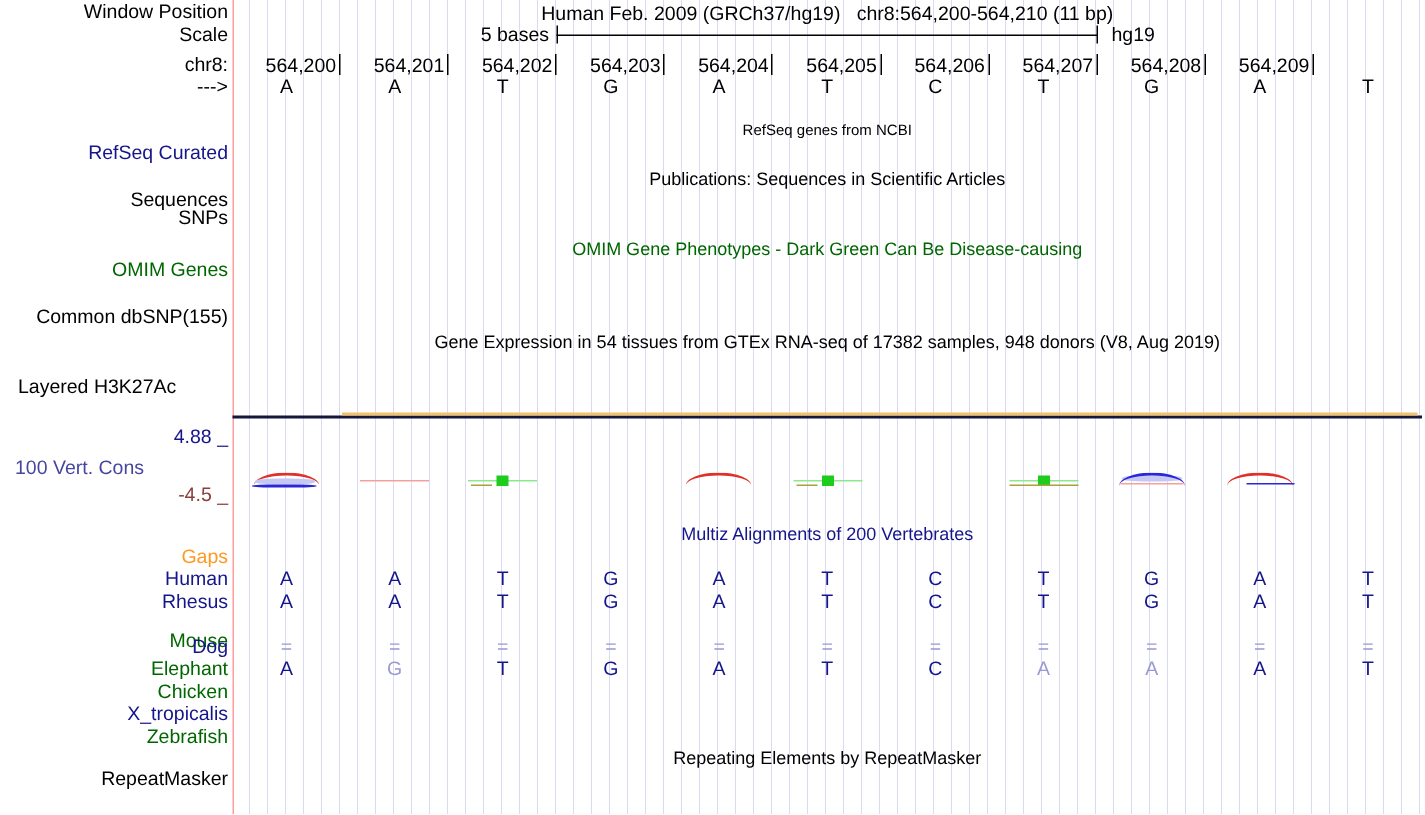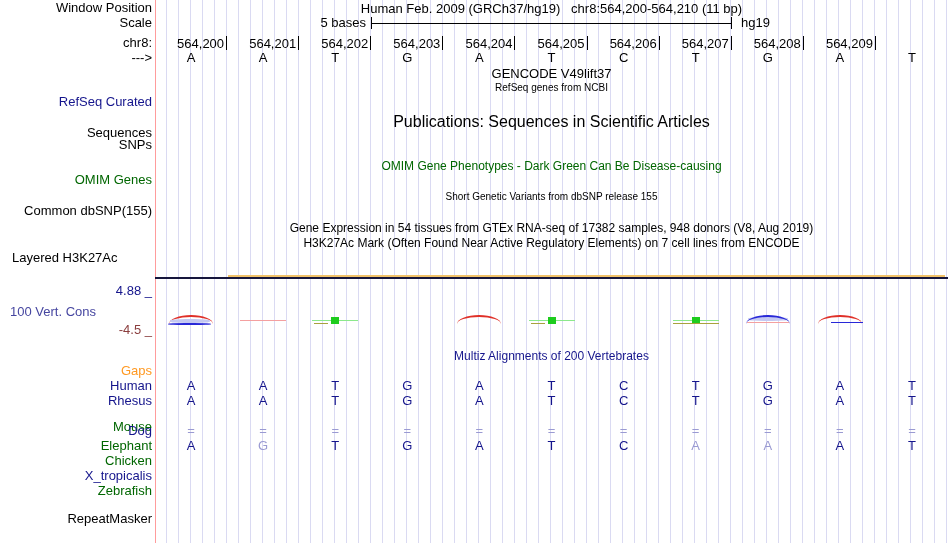--- a/index.html
+++ b/index.html
@@ -242,28 +242,26 @@
       <div class="abase" style="left: 587.545px; top: 439px; width: 72.0909px;">C</div>
       <div class="abase mut" style="left: 659.636px; top: 439px; width: 72.0909px;">A</div>
       <div class="abase mut" style="left: 731.727px; top: 439px; width: 72.0909px;">A</div>
       <div class="abase" style="left: 803.818px; top: 439px; width: 72.0909px;">A</div>
       <div class="abase" style="left: 875.909px; top: 439px; width: 72.0909px;">T</div>
       <div class="llabel c-green" style="top: 454px;">Chicken</div>
       <div class="llabel c-navy" style="top: 469px;">X_tropicalis</div>
       <div class="llabel c-green" style="top: 484px;">Zebrafish</div>
     </div>
 
-  <div class="ctext" style="top:67px;font-size:13px">GENCODE V49lift37</div>
   <div class="ctext" style="top:82px;font-size:10px">RefSeq genes from NCBI</div>
-  <div class="ctext" style="top:113px;font-size:16px">Publications: Sequences in Scientific Articles</div>
+  <div class="ctext" style="top:113px;font-size:12px">Publications: Sequences in Scientific Articles</div>
   <div class="ctext c-green" style="top:160px;font-size:12px">OMIM Gene Phenotypes - Dark Green Can Be Disease-causing</div>
-  <div class="ctext" style="top:191px;font-size:10px">Short Genetic Variants from dbSNP release 155</div>
   <div class="ctext" style="top:222px;font-size:12px">Gene Expression in 54 tissues from GTEx RNA-seq of 17382 samples, 948 donors (V8, Aug 2019)</div>
-  <div class="ctext" style="top:237px;font-size:12px">H3K27Ac Mark (Often Found Near Active Regulatory Elements) on 7 cell lines from ENCODE</div>
   <div class="ctext c-navy" style="top:350px;font-size:12px">Multiz Alignments of 200 Vertebrates</div>
+  <div class="ctext" style="top:499px;font-size:12px">Repeating Elements by RepeatMasker</div>
 
   <div class="llabel c-navy" style="top:95px">RefSeq Curated</div>
   <div class="llabel" style="top:126px">Sequences</div>
   <div class="llabel" style="top:138px">SNPs</div>
   <div class="llabel c-green" style="top:173px">OMIM Genes</div>
   <div class="llabel" style="top:204px">Common dbSNP(155)</div>
   <div class="llabel-l" style="left:12px;top:251px">Layered H3K27Ac</div>
   <div class="llabel c-navy" style="top:284px">4.88 _</div>
   <div class="llabel-l c-slate" style="left:10px;top:305px">100 Vert. Cons</div>
   <div class="llabel c-maroon" style="top:323px">-4.5 _</div>

